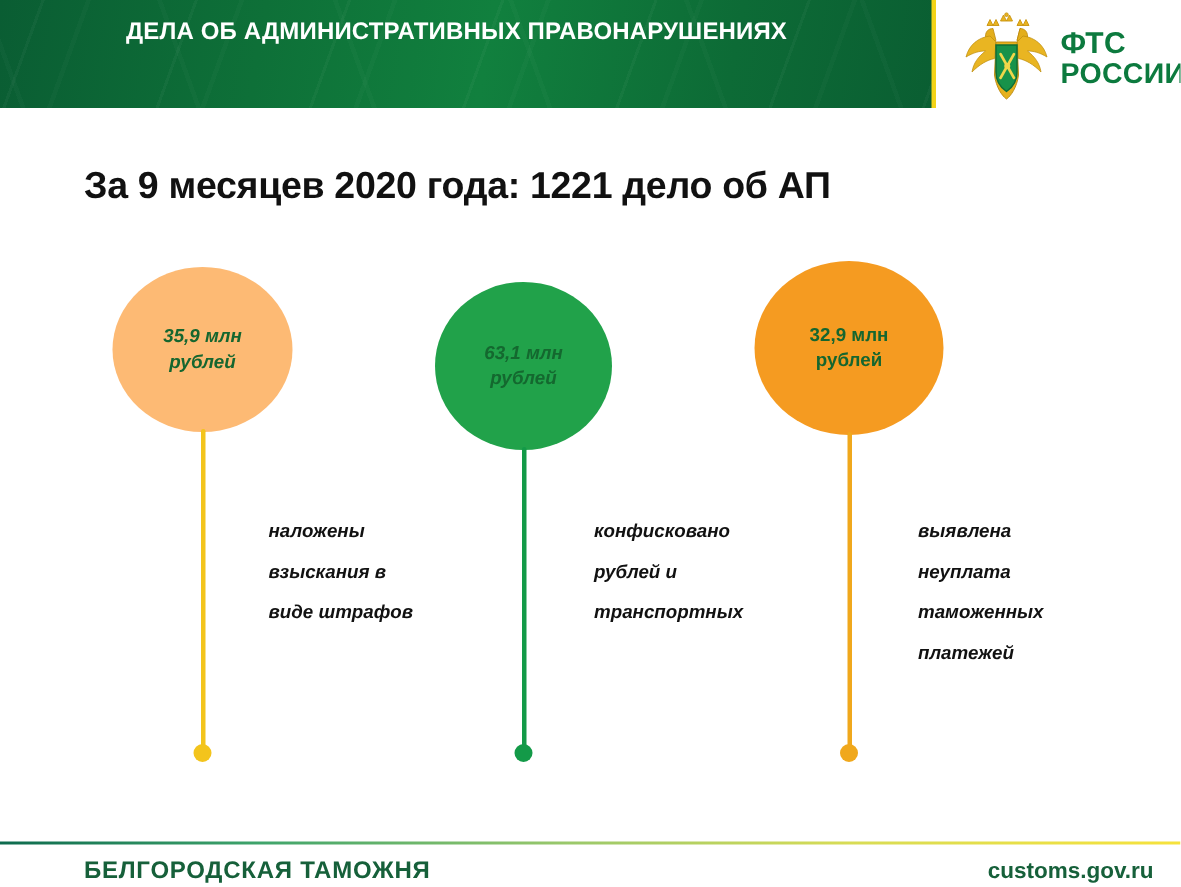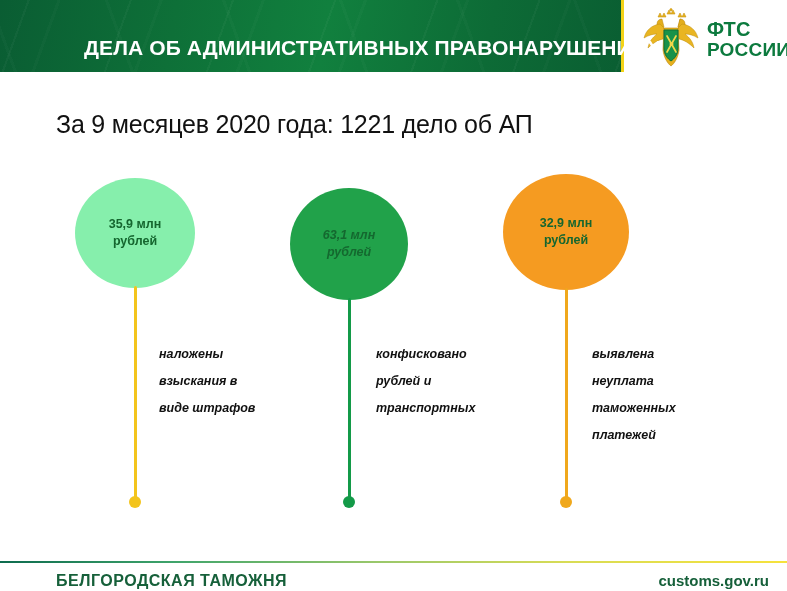--- a/index.html
+++ b/index.html
@@ -60,23 +60,23 @@
     position: absolute;
     left: 621px;
     top: 0;
     width: 3px;
     height: 72px;
     background: #f3d317;
   }
   .header-title {
     position: absolute;
     left: 84px;
-    top: 36px;
+    top: 13px;
     color: #ffffff;
-    font-size: 21px;
+    font-size: 16px;
     font-weight: bold;
     letter-spacing: 0.1px;
     white-space: nowrap;
     z-index: 3;
   }
 
   
   .logo-wrap {
     position: absolute;
     left: 640px;
@@ -97,21 +97,21 @@
   }
   .logo-text span { display: block; }
   .logo-text .l2 { font-size: 19px; }
 
   
   .slide-title {
     position: absolute;
     left: 56px;
     top: 110px;
     font-size: 25px;
-    font-weight: normal;
+    font-weight: bold;
     color: #111111;
     letter-spacing: -0.2px;
     white-space: nowrap;
   }
 
   
   .columns {
     position: absolute;
     left: 0;
     top: 178px;
@@ -154,20 +154,21 @@
   }
 
   .caption {
     position: absolute;
     font-style: italic;
     font-weight: bold;
     font-size: 12.5px;
     color: #111111;
     line-height: 2.15;
     white-space: nowrap;
+    margin-left: 20px;
   }
   .caption span { display: block; }
 
   
   .footer-rule {
     position: absolute;
     left: 0;
     top: 561px;
     width: 787px;
     height: 2px;
@@ -239,21 +240,21 @@
     <span class="l1">ФТС</span>
     <span class="l2">РОССИИ</span>
   </span>
 </div>
 
 <div class="slide-title">За 9 месяцев 2020 года: 1221 дело об АП</div>
 
 <div class="columns">
 
   <div class="column" style="left:75px;">
-    <div class="bubble" style="background:#86efac;color:#15662f;width:120px;height:110px;">
+    <div class="bubble" style="background:#fdba74;color:#15662f;width:120px;height:110px;font-style:italic;">
       <span class="bubble-line">35,9 млн</span>
       <span class="bubble-line">рублей</span>
     </div>
     <div class="stem" style="background:#f3c41c;left:58.5px;top:108px;height:215px;"></div>
     <div class="stem-dot" style="background:#f3c41c;left:54px;top:318px;"></div>
     <div class="caption" style="left:84px;top:163px;">
       <span>наложены</span>
       <span>взыскания в</span>
       <span>виде штрафов</span>
     </div>

